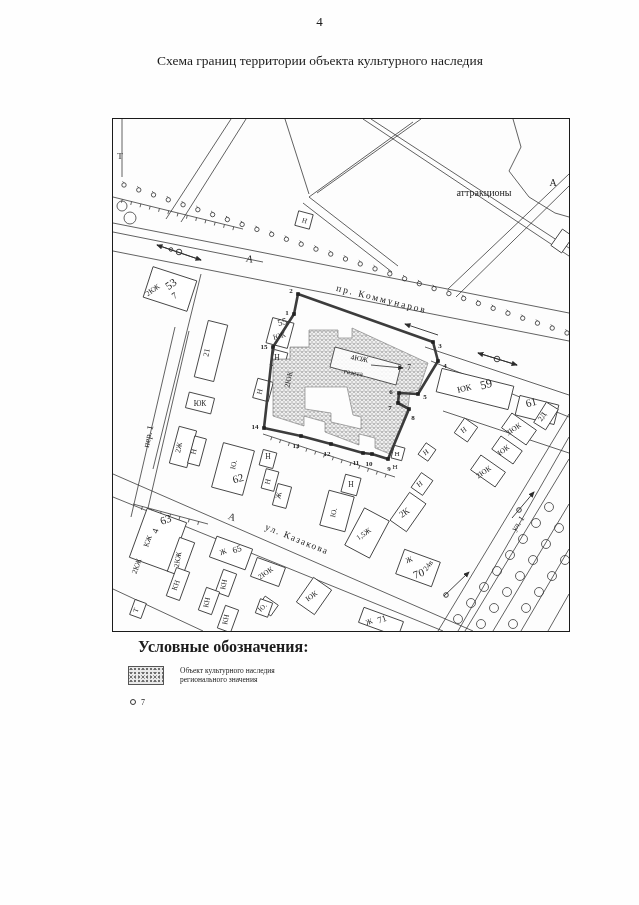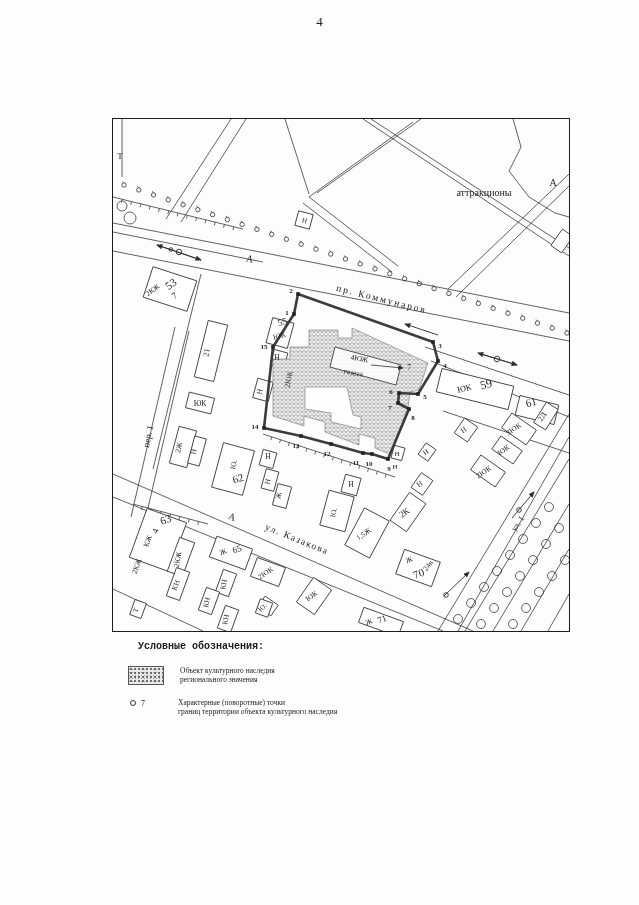--- a/index.html
+++ b/index.html
@@ -4,38 +4,39 @@
 <style>
   html,body{margin:0;padding:0;background:#888;}
   #page{position:relative;width:639px;height:905px;background:#fefefe;
         font-family:"Liberation Serif", serif;color:#1c1c1c;overflow:hidden;}
   #page-num{position:absolute;top:14px;left:0;width:100%;text-align:center;font-size:13px;}
   #title{position:absolute;top:52px;left:60px;width:520px;text-align:center;font-size:13.5px;line-height:17px;}
   #map-frame{position:absolute;left:112px;top:118px;width:456px;height:512px;
              border:1.6px solid #1b1b1b;background:#fdfdfd;}
   svg text{font-family:"Liberation Serif", serif;fill:#1f1f1f;}
   .legend{position:absolute;left:128px;top:642px;width:330px;font-size:7.5px;line-height:9.5px;}
-  .legend h4{margin:0 0 14px 10px;font-size:10px;font-family:Liberation Mono, monospace;}
+  .legend h4{margin:0 0 14px 10px;font-size:16px;}
   .lg-row{display:flex;align-items:center;margin-bottom:13px;}
   .lg-swatch{width:34px;height:17px;margin-right:16px;flex:0 0 auto;}
   .sw-hatch{border:1px solid #555;
      background-image:radial-gradient(#6e6e6e 0.8px, rgba(0,0,0,0) 0.9px),
                       radial-gradient(#9a9a9a 0.7px, rgba(0,0,0,0) 0.8px);
      background-size:4px 4px,3px 3px;background-position:0 0,2px 1px;background-color:#e9e9e9;}
   .sw-terr{border:2.6px solid #4a4a4a;background:#fff;height:14px;}
   .sw-point{display:flex;align-items:flex-start;font-size:8px;}
   .sw-point .ring{width:4px;height:4px;border:1px solid #333;border-radius:50%;margin:1px 5px 0 2px;}
   .lg-label{white-space:pre-line;}
 </style>
 </head>
 <body>
 
 <div id="page">
   <div id="page-num">4</div>
   <div id="title">
+    <div>Схема границ территории объекта культурного наследия</div>
   </div>
 
   <div id="map-frame">
     <svg id="map" width="456" height="512" viewBox="0 0 456 512">
       <defs>
         <pattern id="stip" width="4" height="4" patternUnits="userSpaceOnUse">
           <rect width="4" height="4" fill="#efefef"></rect>
           <circle cx="1" cy="1" r="0.8" fill="#7a7a7a"></circle>
           <circle cx="3" cy="3" r="0.7" fill="#9b9b9b"></circle>
           <circle cx="3" cy="0.6" r="0.5" fill="#a8a8a8"></circle>
@@ -385,17 +386,15 @@
     <div class="lg-row">
       <div class="lg-swatch sw-hatch"></div>
       <div class="lg-label">Объект культурного наследия
 регионального значения</div>
     </div>
     <div class="lg-row">
       <div class="lg-swatch sw-point">
         <span class="ring"></span>
         <span>7</span>
       </div>
-      <div class="lg-label">Характерные (поворотные) точки
-границ территории объекта культурного наследия</div>
     </div>
   </div>
 </div>
 
 </body></html>

